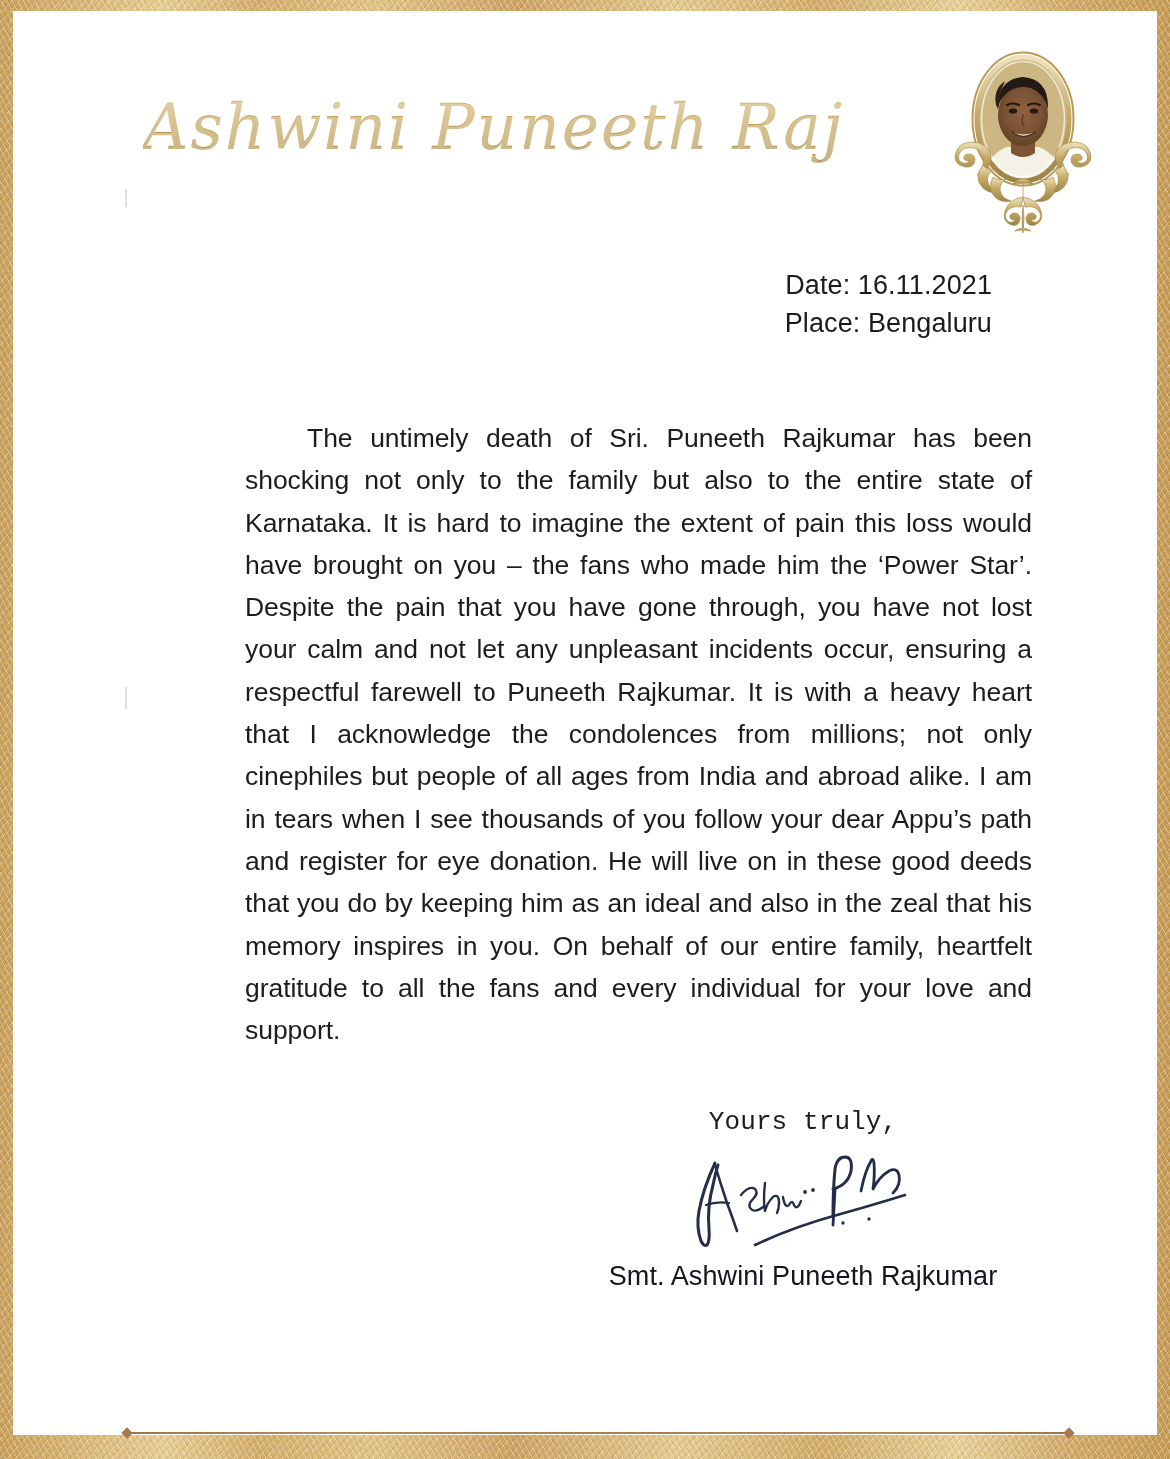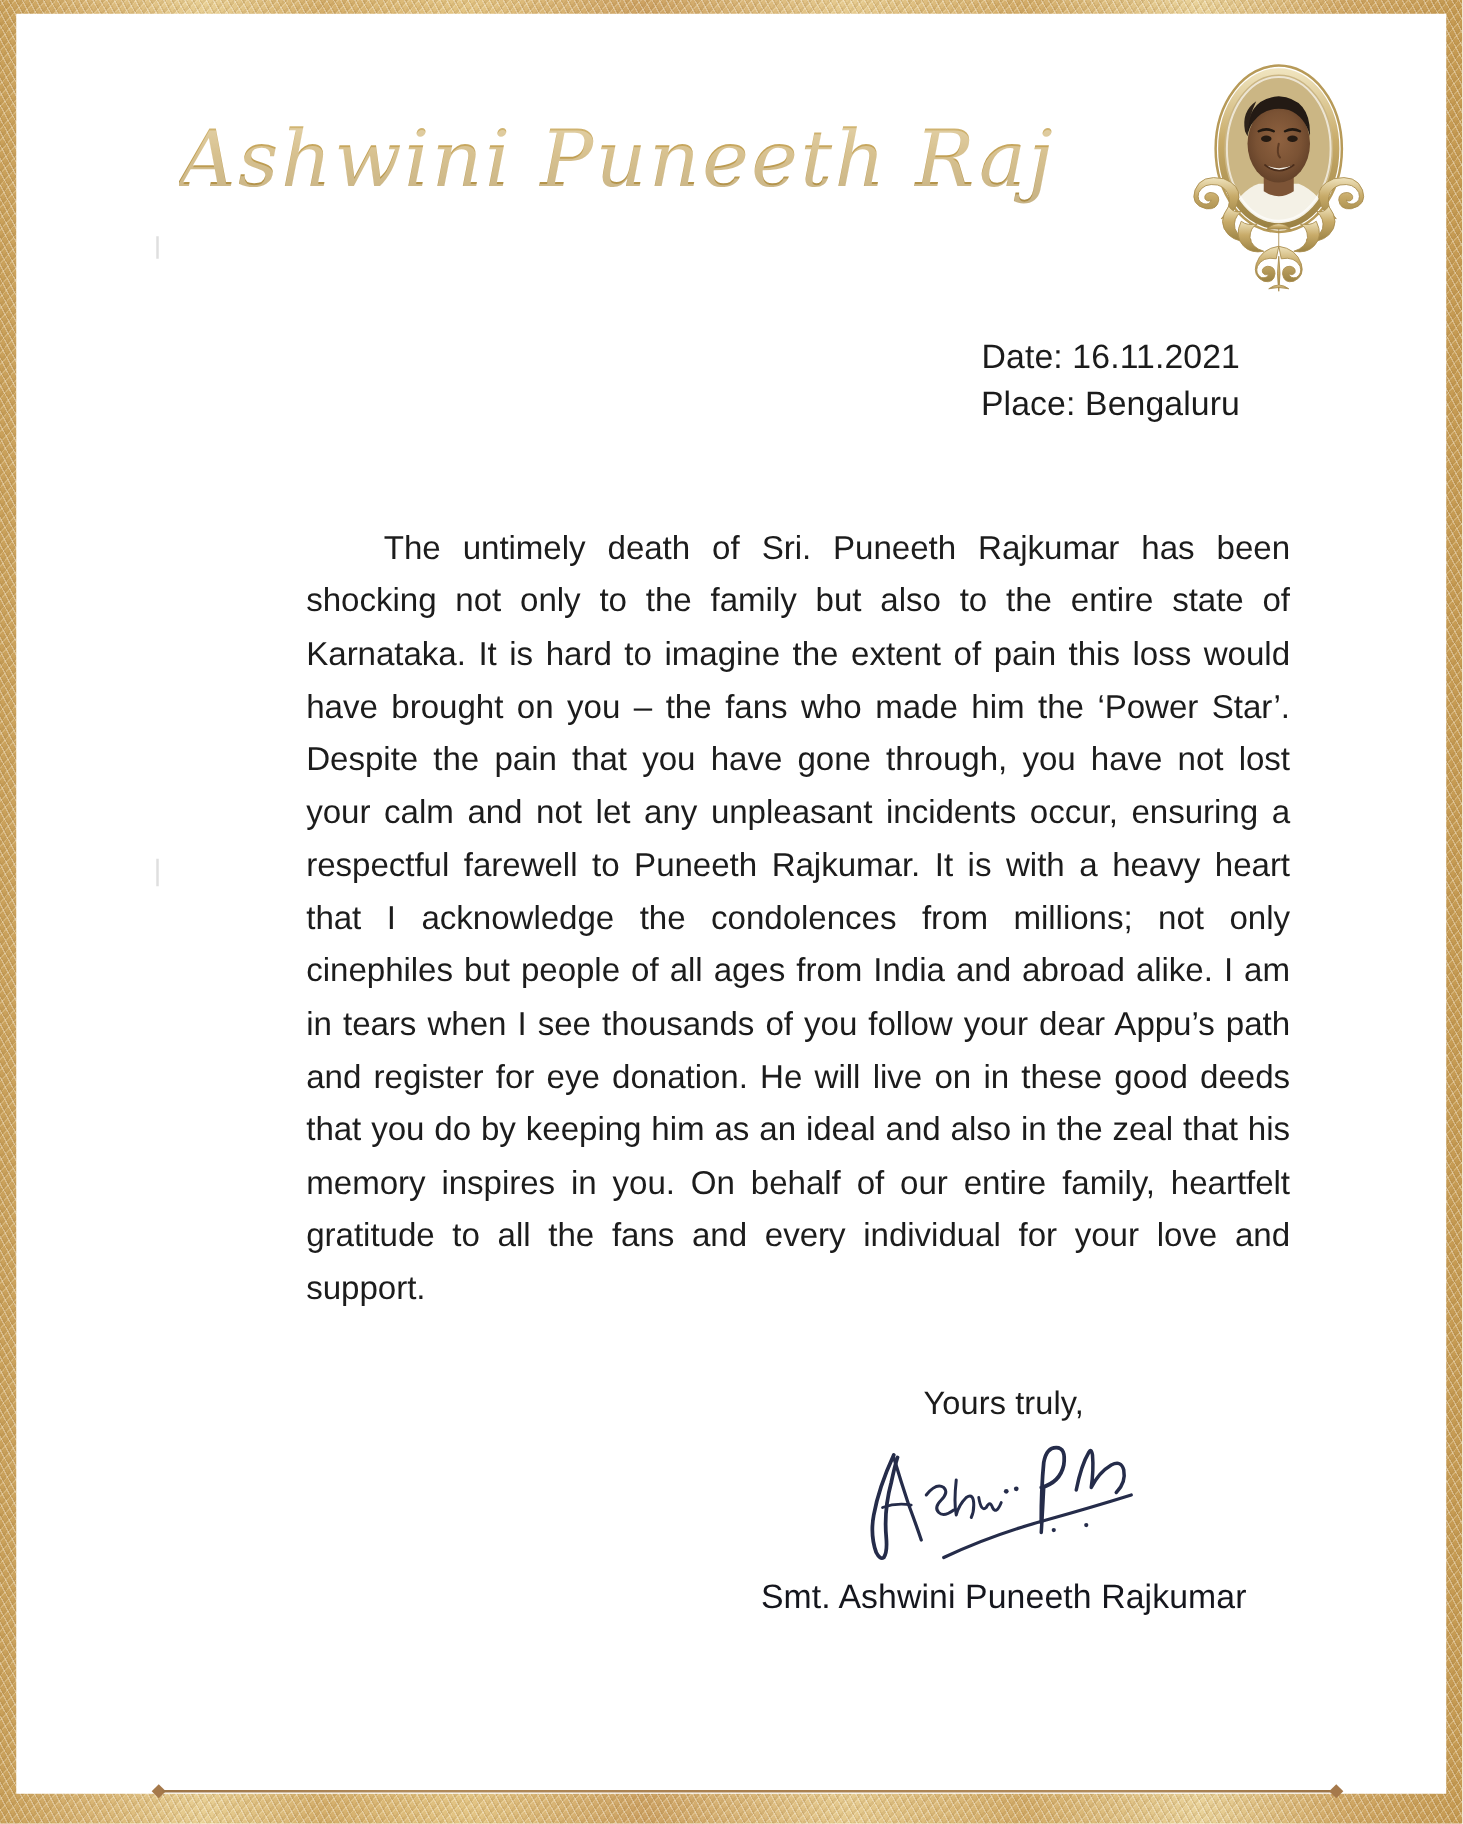--- a/index.html
+++ b/index.html
@@ -113,20 +113,21 @@
     position: absolute;
     left: 560px;
     top: 1096px;
     width: 460px;
     text-align: center;
   }
   .closing-salutation {
     font-size: 26px;
     color: #1c1c1c;
     letter-spacing: 0.1px;
+    font-family: Liberation Mono, monospace;
   }
   .signature {
     margin-top: 8px;
     height: 110px;
     position: relative;
   }
   .signature svg { display: block; margin: 0 auto; }
   .signer-name {
     margin-top: 6px;
     font-size: 27px;

